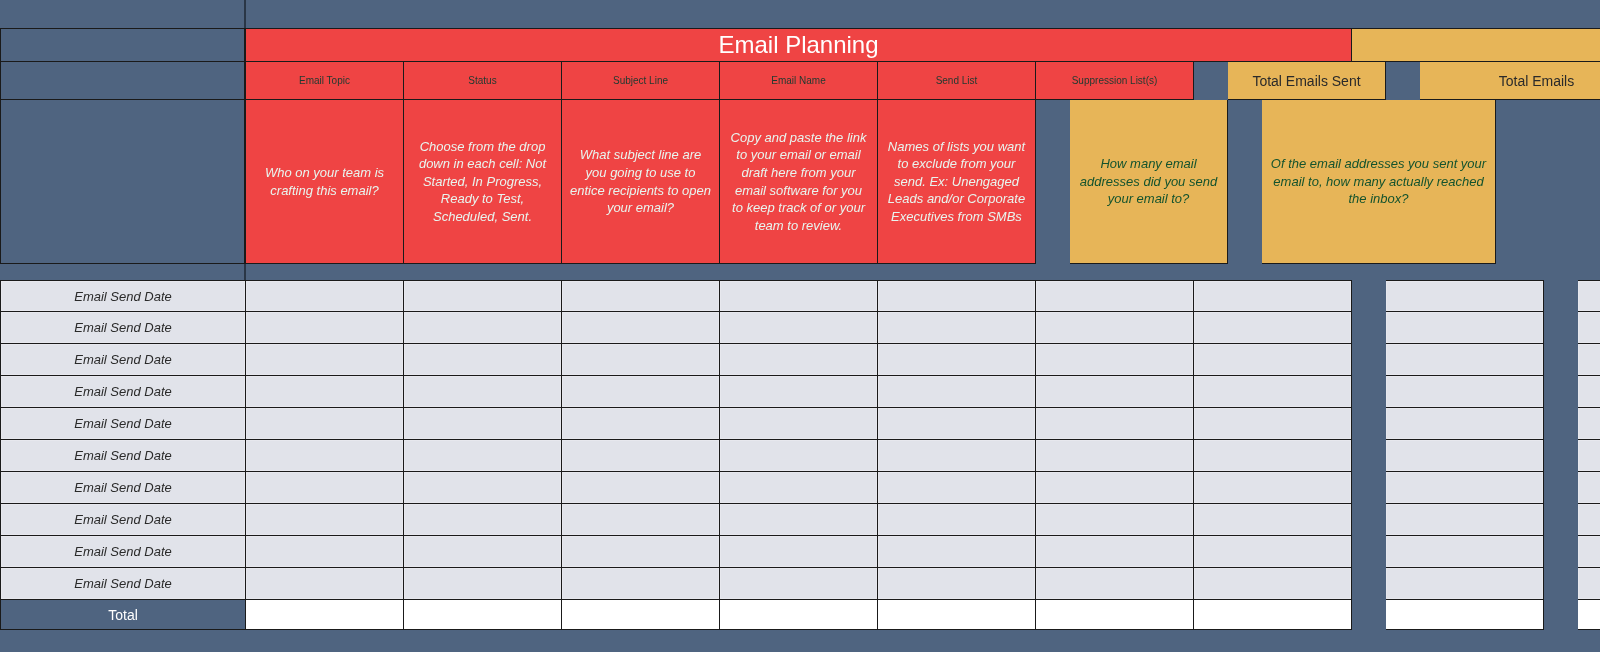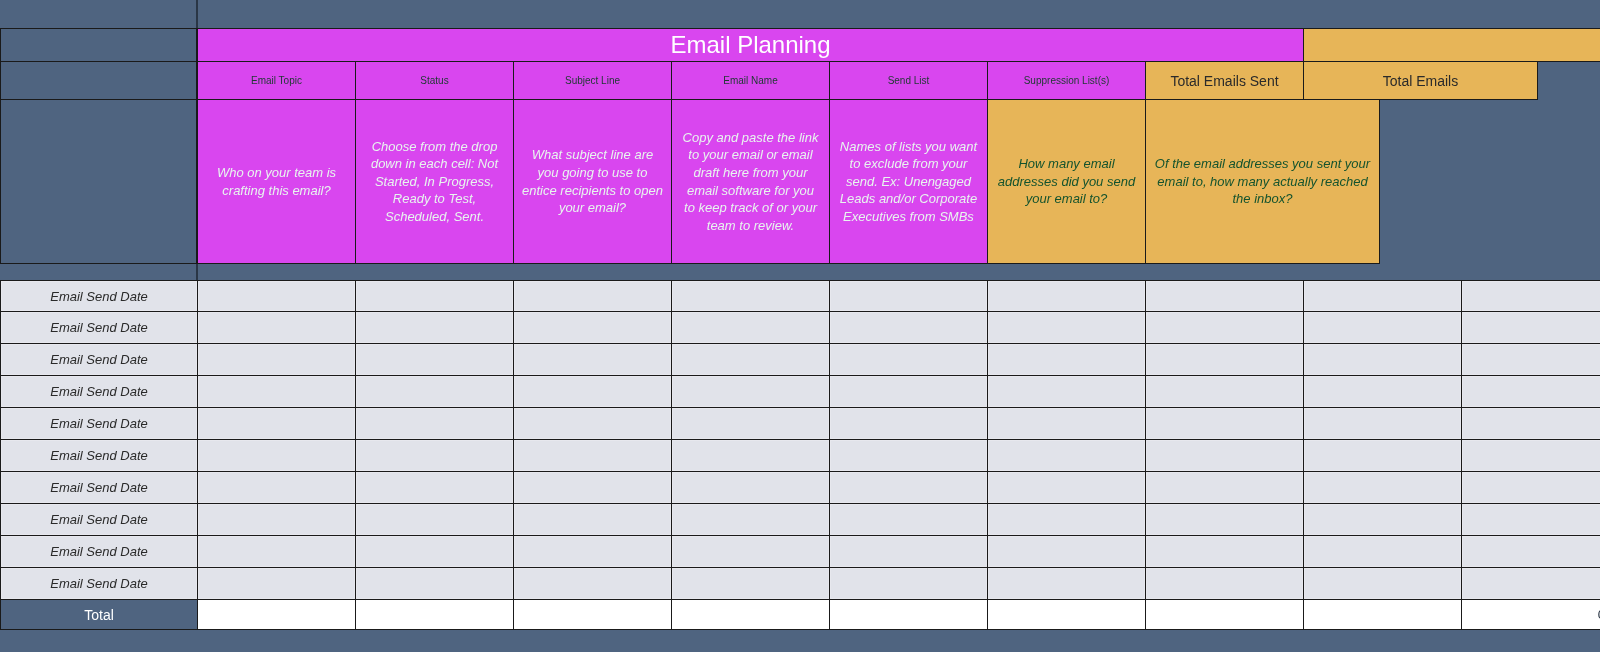--- a/index.html
+++ b/index.html
@@ -23,39 +23,39 @@
   .cell {
     box-sizing: border-box;
     flex: 0 0 auto;
     display: flex;
     align-items: center;
     justify-content: center;
     text-align: center;
     padding: 4px 8px;
   }
   
-  .c0 { width: 198px; }          
+  .c0 { width: 246px; }          
   .c  { width: 158px; }          
-  .c-wide { width: 158px; }      
+  .c-wide { width: 158px; margin-left: 34px; }      
 
   
   .bordered .cell {
     border-right: 1px solid #1a1a1a;
     border-bottom: 1px solid #1a1a1a;
   }
   .bordered .cell:first-child {
     border-left: 1px solid #1a1a1a;
   }
   .bordered.firstrow .cell {
     border-top: 1px solid #1a1a1a;
   }
 
   
   .bg-slate   { background: #4f6480; }
-  .bg-teal    { background: #d946ef; color: #ffffff; }
+  .bg-teal    { background: #ef4444; color: #ffffff; }
   .bg-gold    { background: #e7b558; color: #2a2a2a; }
   .bg-cell    { background: #e1e3ea; }
   .bg-white   { background: #ffffff; }
 
   .section-title {
     font-size: 24px;
     font-weight: 400;
     color: #ffffff;
   }
   .col-head {

